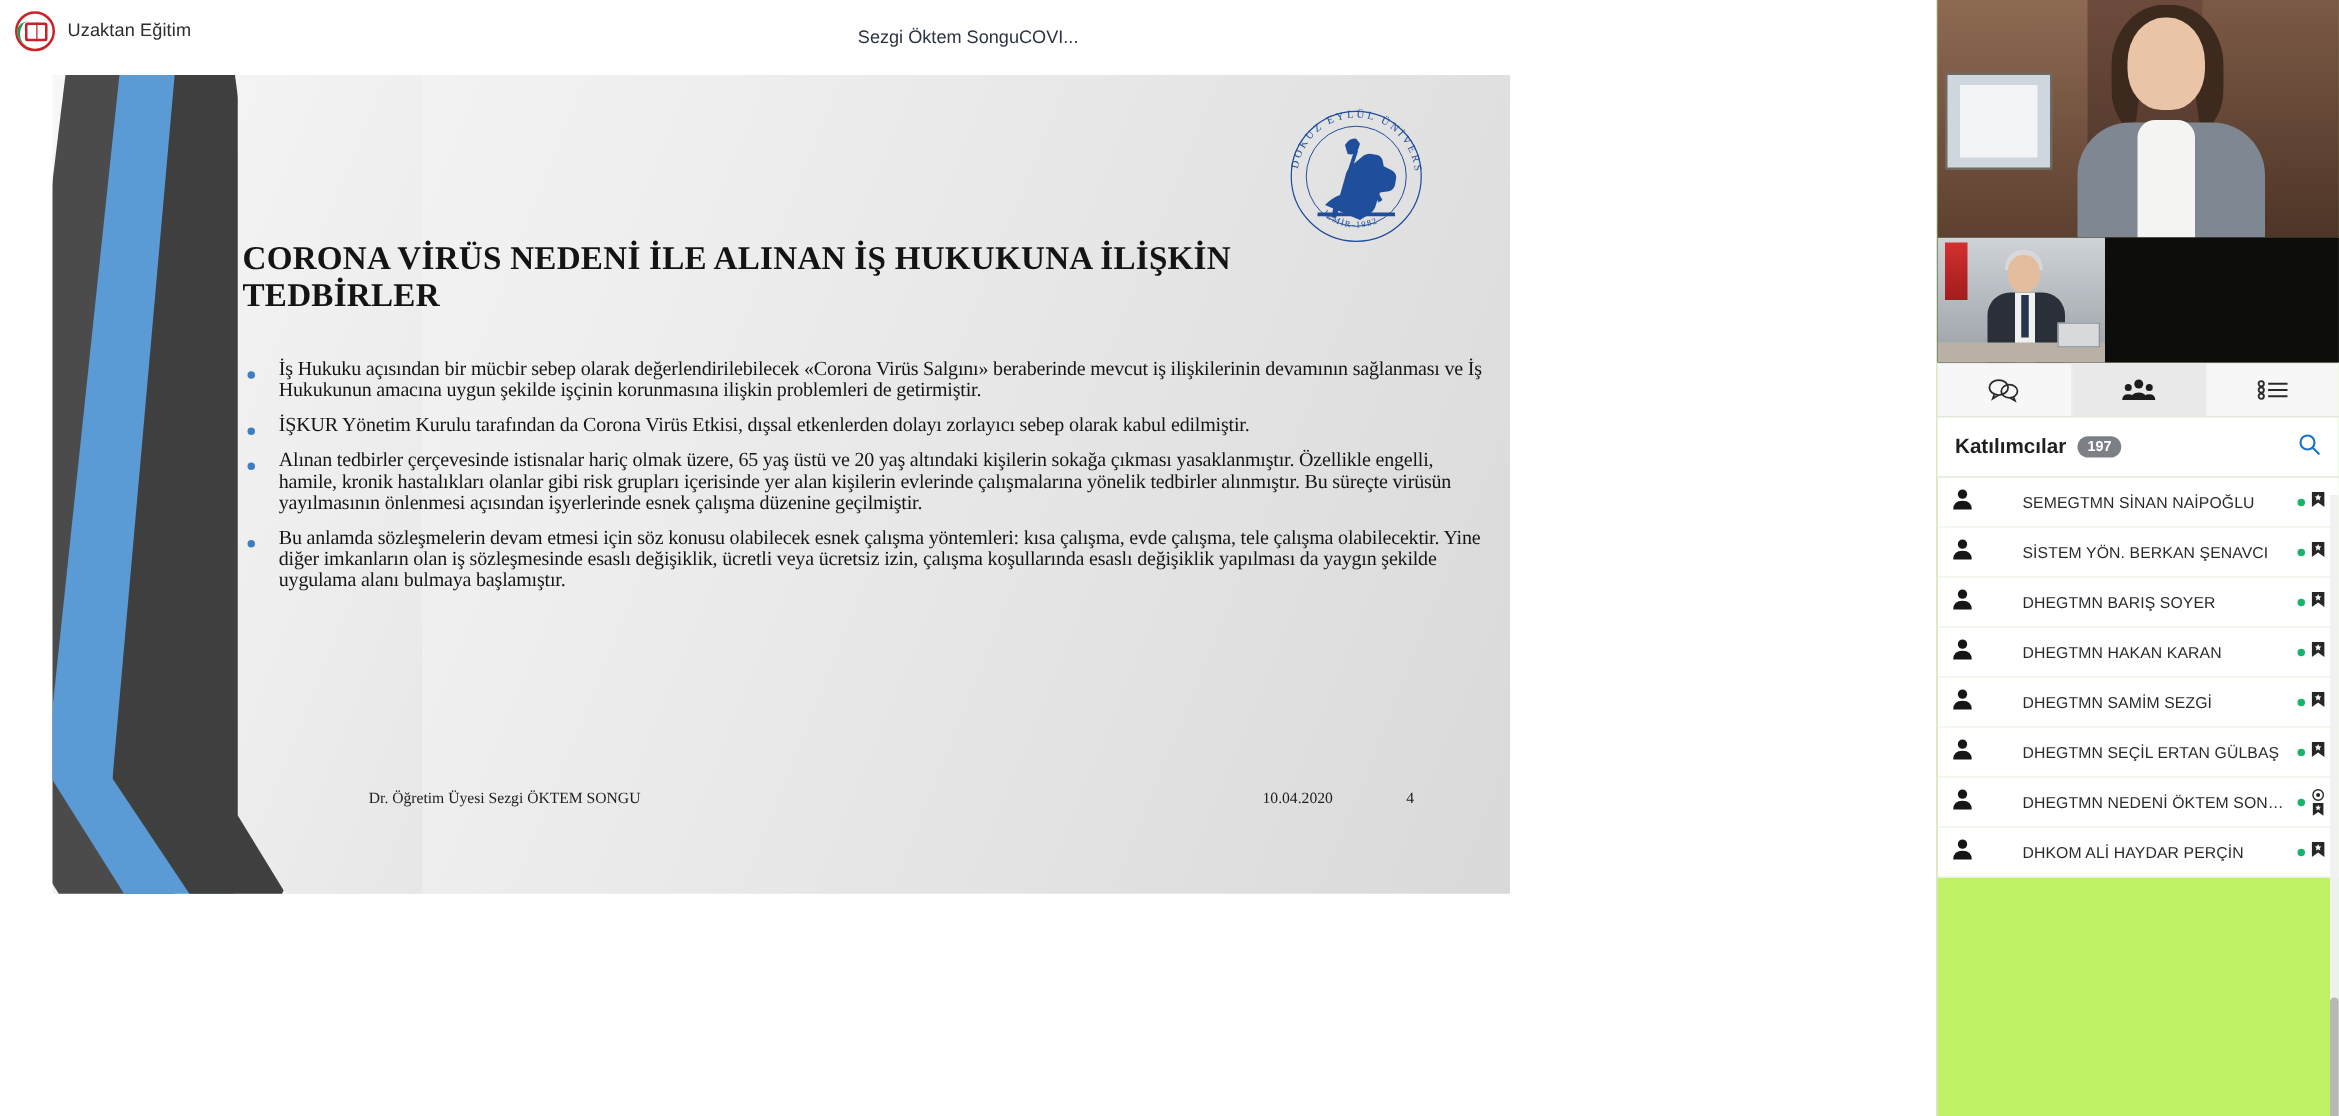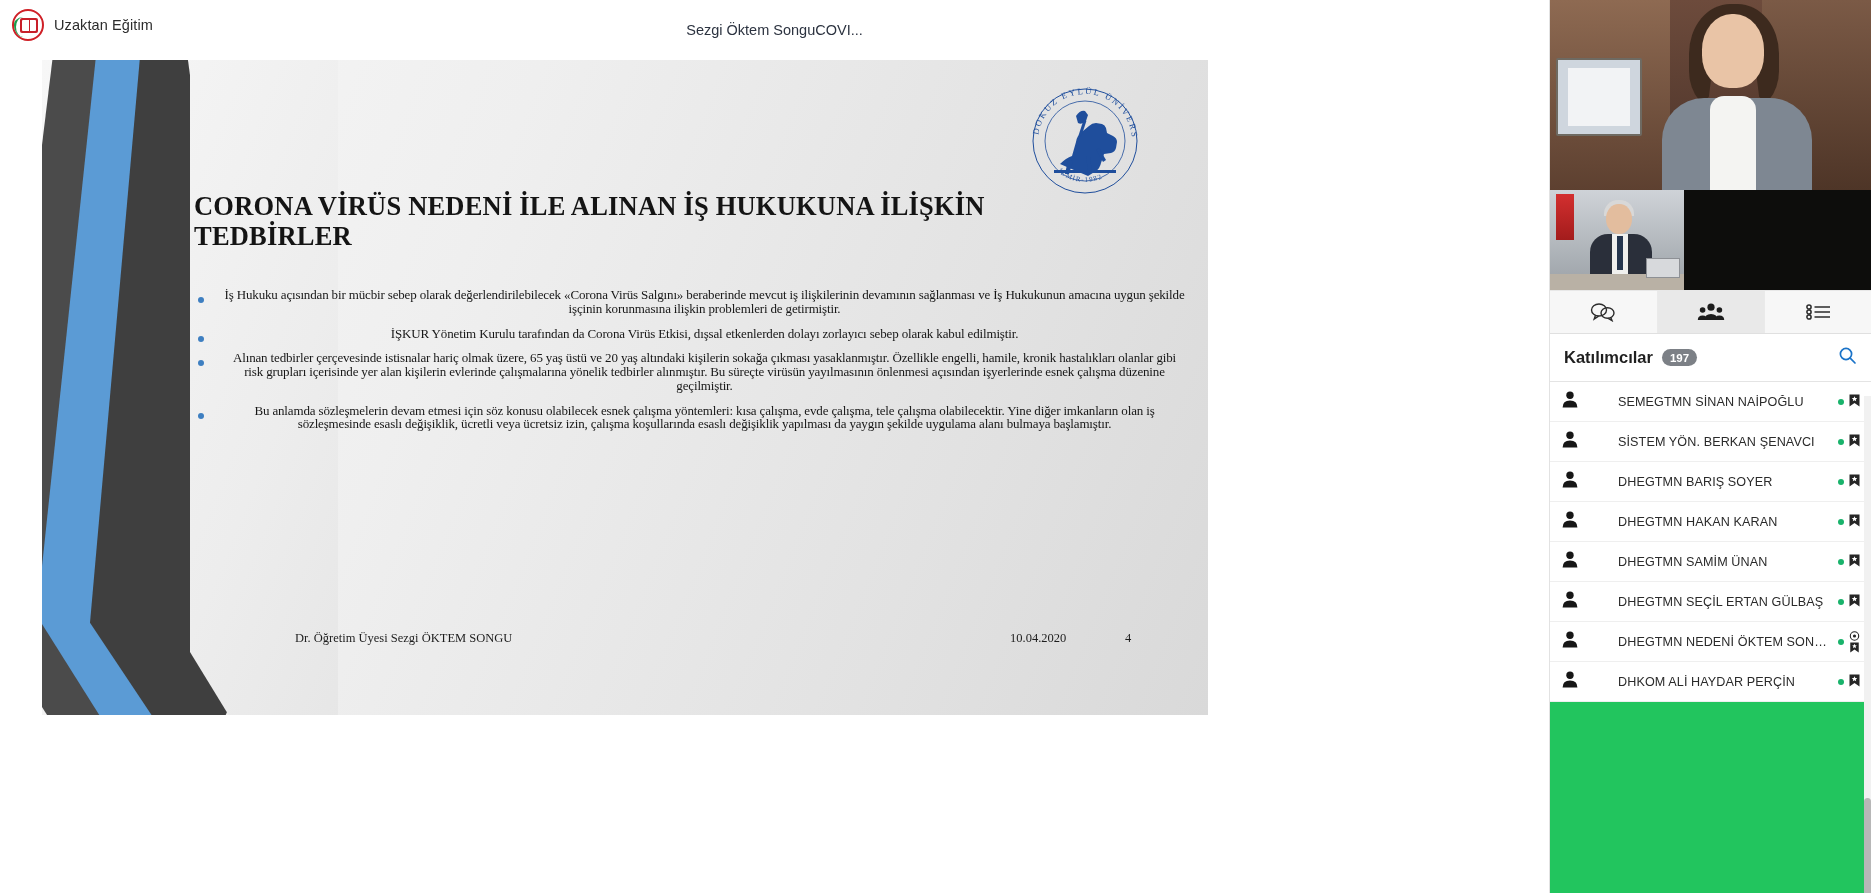--- a/index.html
+++ b/index.html
@@ -106,23 +106,23 @@
   #bullets {
     position: absolute; left: 152px; top: 228px; width: 992px;
   }
   .bullet { position: relative; padding-left: 29px; margin-bottom: 11px; }
   .bullet .dot {
     position: absolute; left: 4px; top: 9px;
     width: 6px; height: 6px; border-radius: 50%; background: #3e7fc1;
   }
   .bullet .txt {
     font-family: "Liberation Serif", serif;
-    font-size: 13px; line-height: 1.06;
+    font-size: 16px; line-height: 1.06;
     color: #161616; letter-spacing: -0.15px;
-    text-align: center;
+    text-align: left;
   }
 
   #slide-footer-name {
     position: absolute; left: 253px; top: 571px;
     font-family: "Liberation Serif", serif;
     font-size: 12.5px; color: #1d1d1d;
   }
   #slide-footer-date {
     position: absolute; left: 968px; top: 571px;
     font-family: "Liberation Serif", serif;
@@ -130,21 +130,21 @@
   }
   #slide-footer-page {
     position: absolute; left: 1083px; top: 571px;
     font-family: "Liberation Serif", serif;
     font-size: 12.5px; color: #1d1d1d;
   }
 
   
   #right {
     position: relative; flex: 0 0 322px; width: 322px; height: 893px;
-    background: #22c55e; border-left: 1px solid #e2e2e2;
+    background: #bef264; border-left: 1px solid #e2e2e2;
   }
 
   
   #video-main {
     position: relative; width: 322px; height: 190px; overflow: hidden;
     background: linear-gradient(180deg,#6d4b3c 0%,#4a3228 100%);
   }
   #video-main .wall-l { position:absolute; left:0; top:0; width:120px; height:190px;
     background: linear-gradient(180deg,#8e6a52,#5d4030); }
   #video-main .wall-r { position:absolute; right:0; top:0; width:110px; height:190px;
@@ -483,21 +483,21 @@
         </span>
       </div>
 
       <div class="prow">
         <span class="p-avatar">
           <svg width="16" height="17" viewBox="0 0 16 17" fill="#161616">
               <circle cx="8" cy="4.3" r="3.7"></circle>
               <path d="M0.6 16.6 q0-7 7.4-7 t7.4 7z"></path>
             </svg>
         </span>
-        <span class="p-name">DHEGTMN SAMİM ÜNAN</span>
+        <span class="p-name">DHEGTMN SAMİM SEZGİ</span>
         <span class="p-icons">
           <span class="p-online"></span>
           <span>
             <svg width="11" height="13" viewBox="0 0 11 13" fill="#262626">
                 <path d="M0.5 0.5h10v12l-5-3.6-5 3.6z"></path>
                 <path d="M5.5 2.2l0.8 1.7 1.9 0.2-1.4 1.3 0.4 1.9-1.7-1-1.7 1 0.4-1.9-1.4-1.3 1.9-0.2z" fill="#ffffff"></path>
               </svg>
           </span>
         </span>
       </div>

